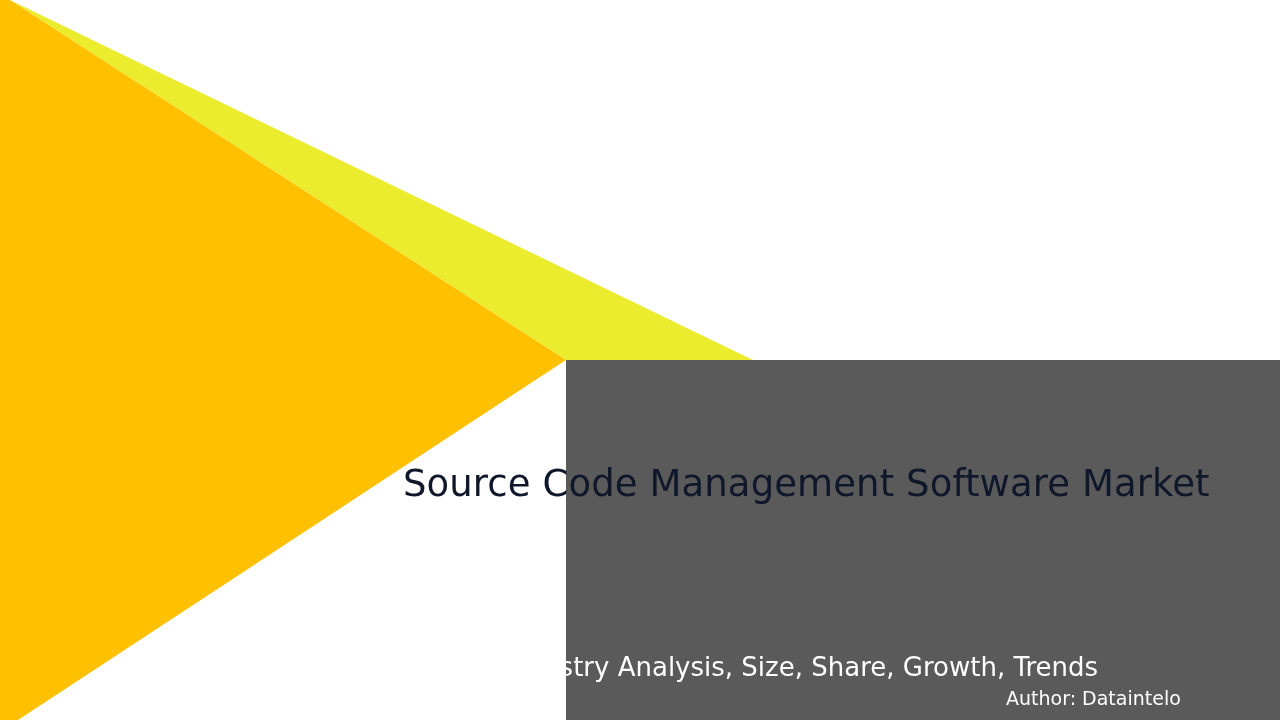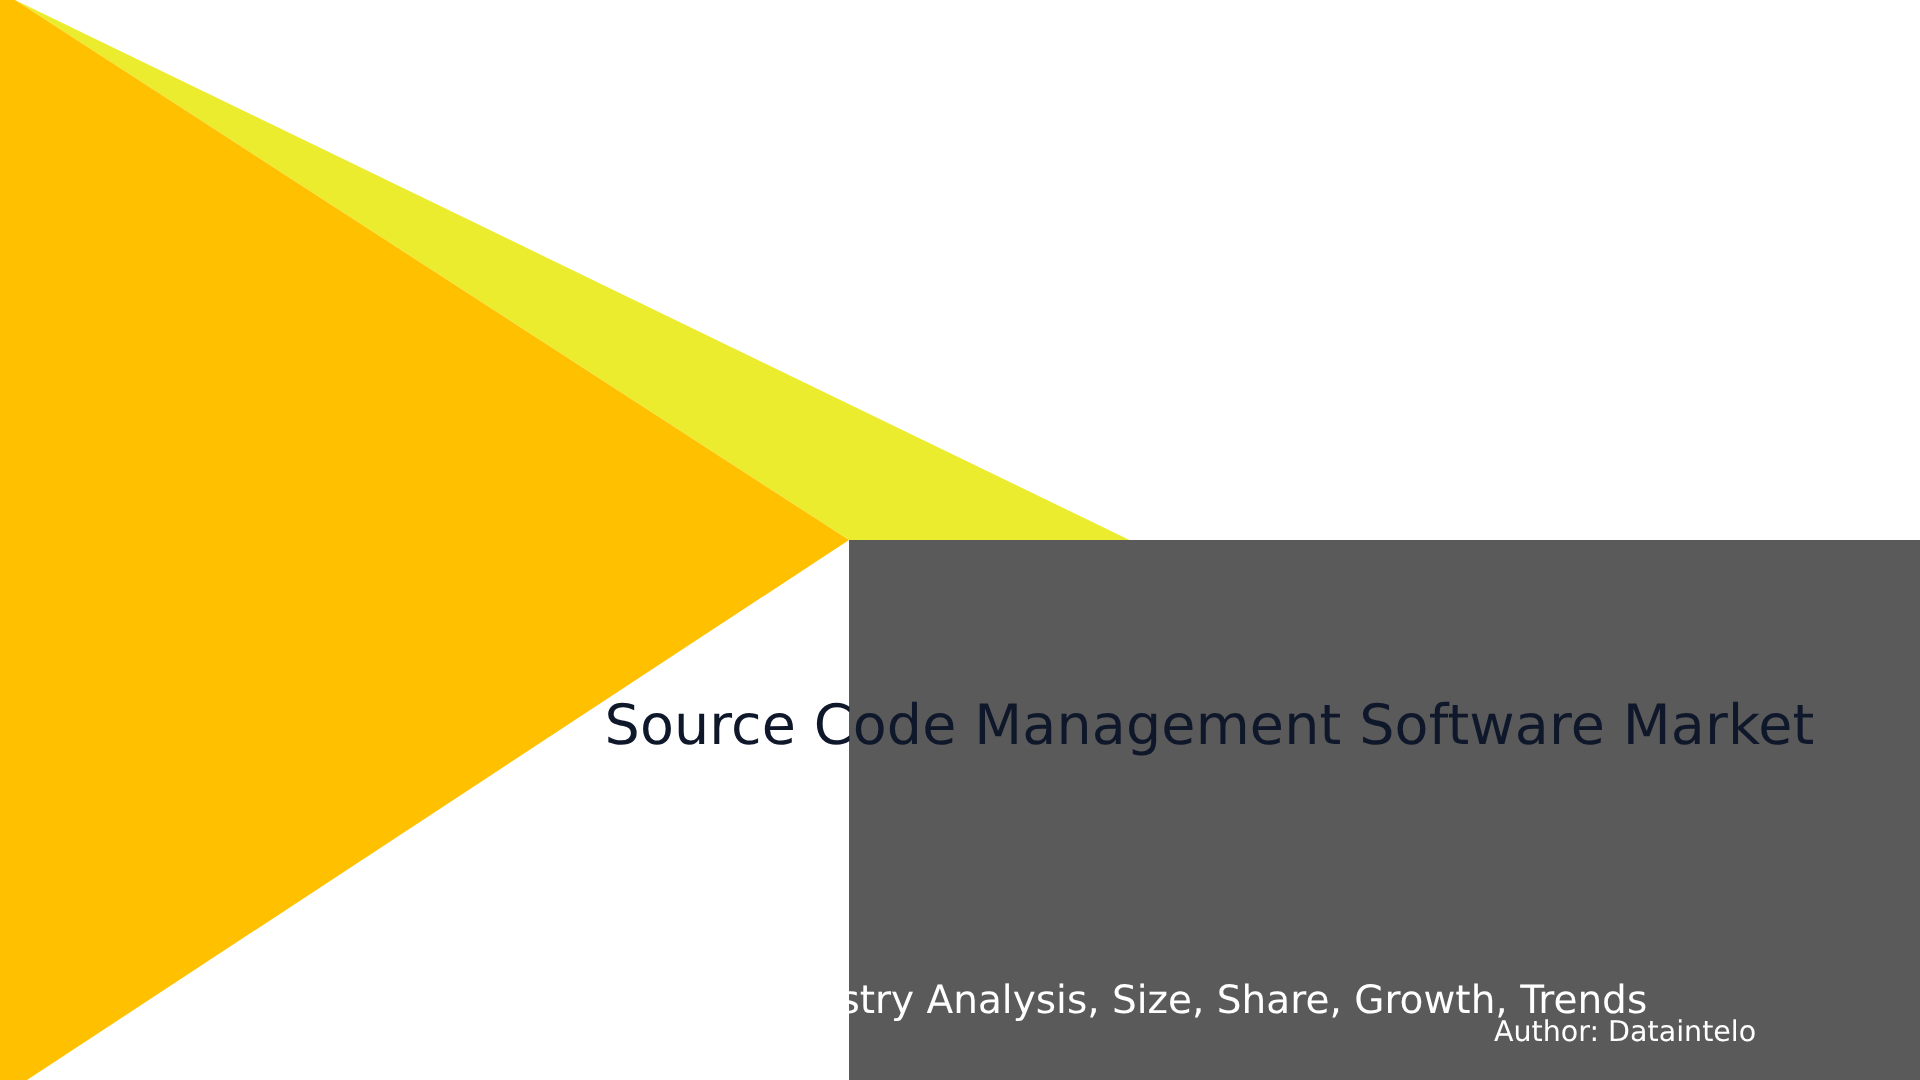--- a/index.html
+++ b/index.html
@@ -70,21 +70,21 @@
 
   .subtitle-line {
     display: block;
     white-space: pre;
   }
 
   .author {
     position: absolute;
     left: 990px;
     top: 671px;
-    margin: 6px;
+    margin: 16px;
     color: #ffffff;
     font-size: 19px;
     font-weight: normal;
     white-space: pre;
   }
 </style>
 </head>
 <body style="background: rgb(255, 255, 255);">
 
 <div id="cover">

